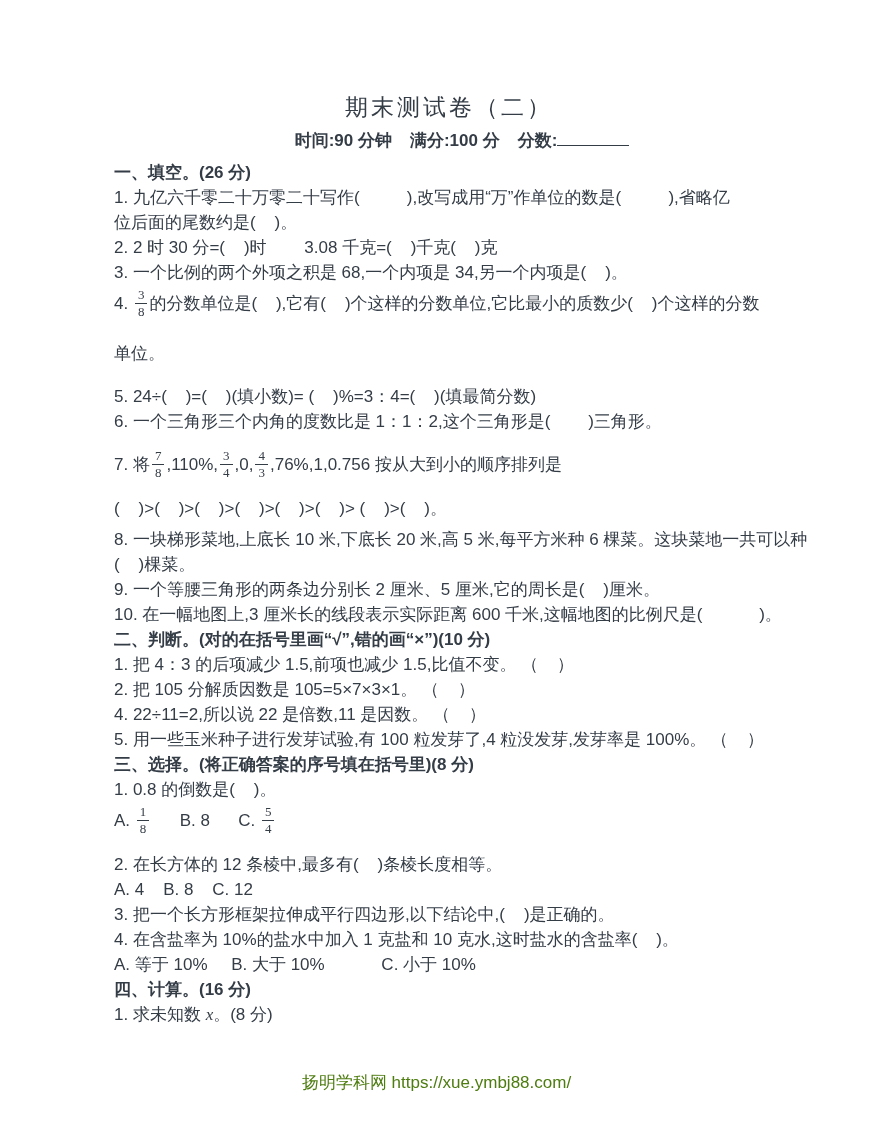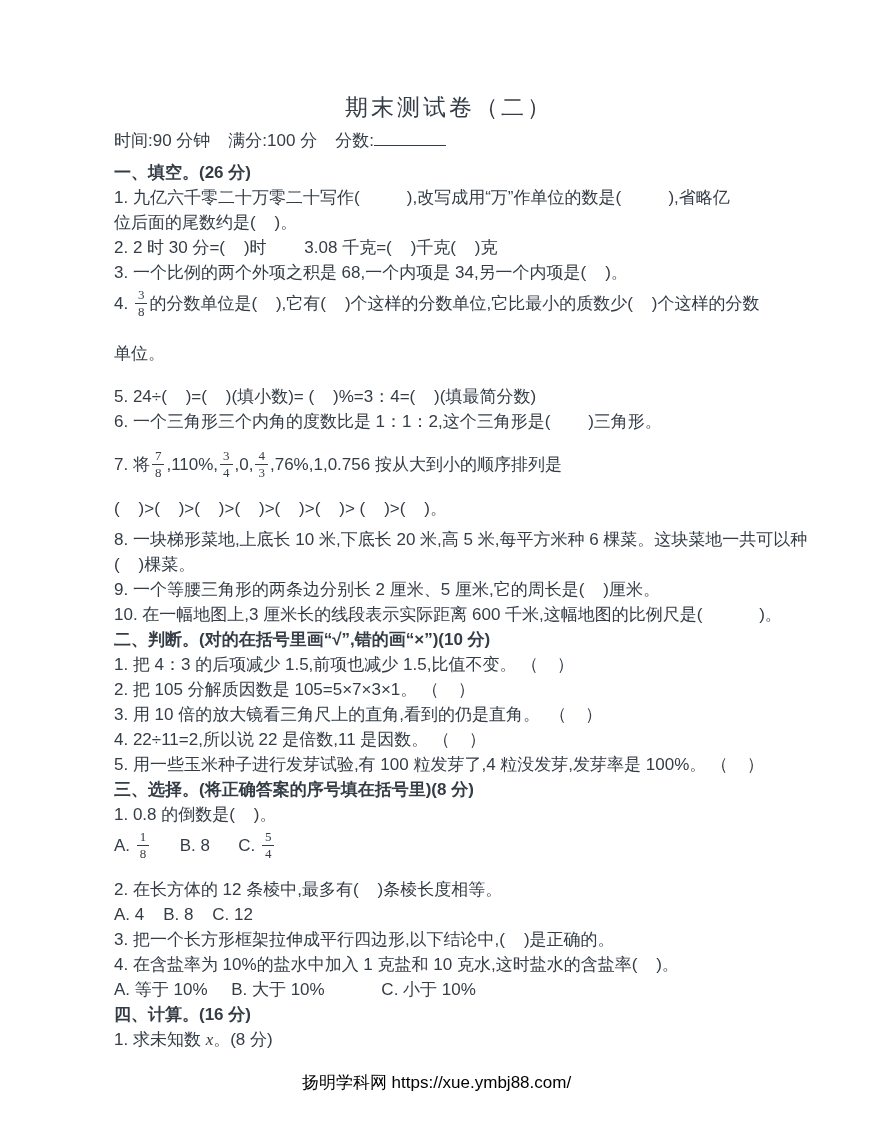--- a/index.html
+++ b/index.html
@@ -17,23 +17,23 @@
   .title {
     text-align:center;
     font-family:Liberation Serif, serif;
     font-size:23px;
     letter-spacing:3px;
     line-height:32px;
     font-weight:normal;
     padding-right:30px;
   }
   .info {
-    text-align:left;
+    text-align:center;
     font-size:17px;
-    font-weight:normal;
+    font-weight:bold;
     line-height:26px;
     margin-top:4px;
     padding-right:4px;
     white-space:pre;
   }
   .info .seg { margin-left:18px; }
   .score-line {
     display:inline-block;
     width:72px; height:15px;
     border-bottom:1.5px solid #343c46;
@@ -68,21 +68,21 @@
   .frac .den { padding-top:1px; }
   .var-x {
     font-family:"Liberation Serif", serif;
     font-style:italic;
   }
   .footer {
     position:absolute;
     left:0; right:16px; bottom:28px;
     text-align:center;
     font-size:17px;
-    color:#000000;
+    color:#4d7c0f;
   }
 </style>
 </head>
 <body>
 
 <div class="page">
   <div class="content">
 
     <div class="title">期末测试卷（二）</div>
 
@@ -104,21 +104,20 @@
     <div class="line gap12">(    )&gt;(    )&gt;(    )&gt;(    )&gt;(    )&gt;(    )&gt; (    )&gt;(    )。</div>
 
     <div class="line gap6">8. 一块梯形菜地,上底长 10 米,下底长 20 米,高 5 米,每平方米种 6 棵菜。这块菜地一共可以种</div>
     <div class="line">(    )棵菜。</div>
     <div class="line">9. 一个等腰三角形的两条边分别长 2 厘米、5 厘米,它的周长是(    )厘米。</div>
     <div class="line">10. 在一幅地图上,3 厘米长的线段表示实际距离 600 千米,这幅地图的比例尺是(            )。</div>
 
     <div class="line sec-heading">二、判断。(对的在括号里画“√”,错的画“×”)(10 分)</div>
     <div class="line">1. 把 4：3 的后项减少 1.5,前项也减少 1.5,比值不变。 （    ）</div>
     <div class="line">2. 把 105 分解质因数是 105=5×7×3×1。 （    ）</div>
-    <div class="line">3. 用 10 倍的放大镜看三角尺上的直角,看到的仍是直角。  （    ）</div>
     <div class="line">4. 22÷11=2,所以说 22 是倍数,11 是因数。 （    ）</div>
     <div class="line">5. 用一些玉米种子进行发芽试验,有 100 粒发芽了,4 粒没发芽,发芽率是 100%。 （    ）</div>
 
     <div class="line sec-heading">三、选择。(将正确答案的序号填在括号里)(8 分)</div>
     <div class="line">1. 0.8 的倒数是(    )。</div>
     <div class="line tall"><span>A. </span><span class="frac"><span class="num">1</span><span class="den">8</span></span><span>      B. 8      C. </span><span class="frac"><span class="num">5</span><span class="den">4</span></span></div>
     <div class="line gap4">2. 在长方体的 12 条棱中,最多有(    )条棱长度相等。</div>
     <div class="line">A. 4    B. 8    C. 12</div>
     <div class="line">3. 把一个长方形框架拉伸成平行四边形,以下结论中,(    )是正确的。</div>
     <div class="line">4. 在含盐率为 10%的盐水中加入 1 克盐和 10 克水,这时盐水的含盐率(    )。</div>

